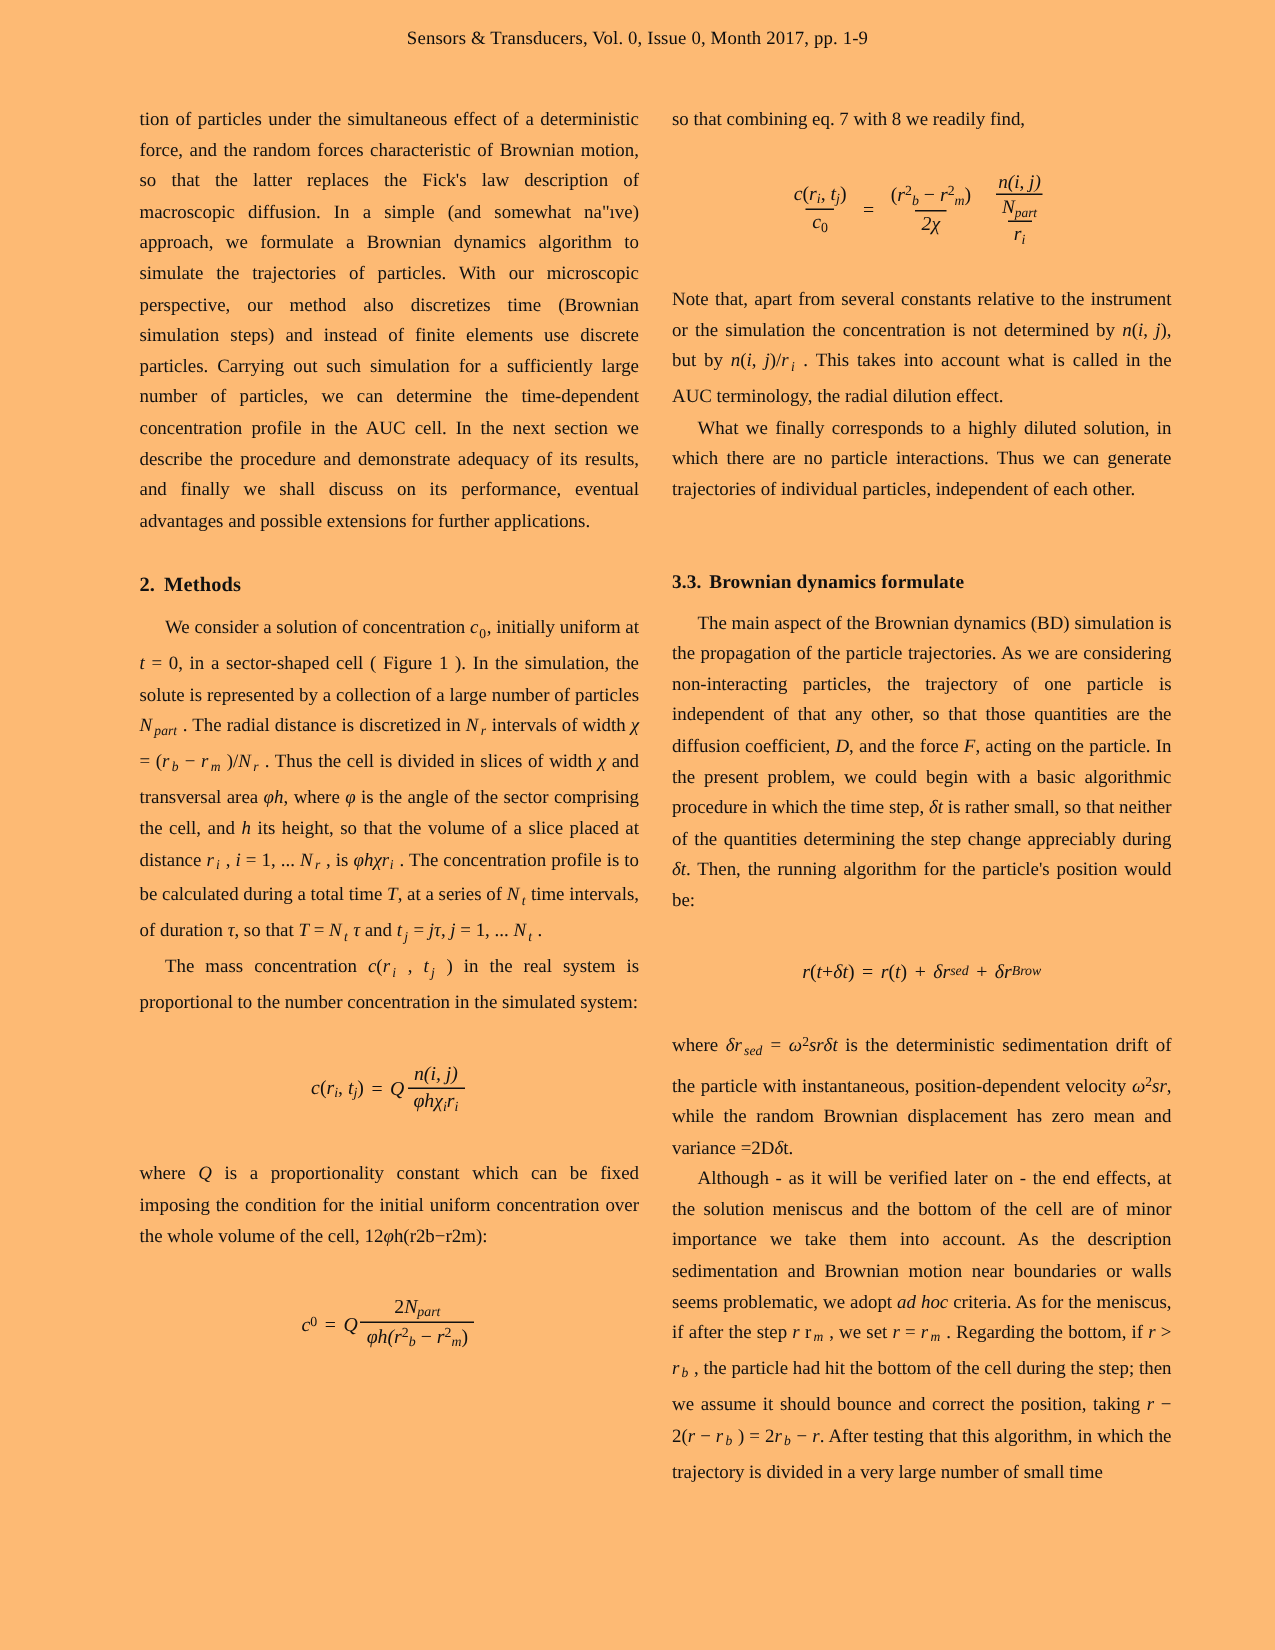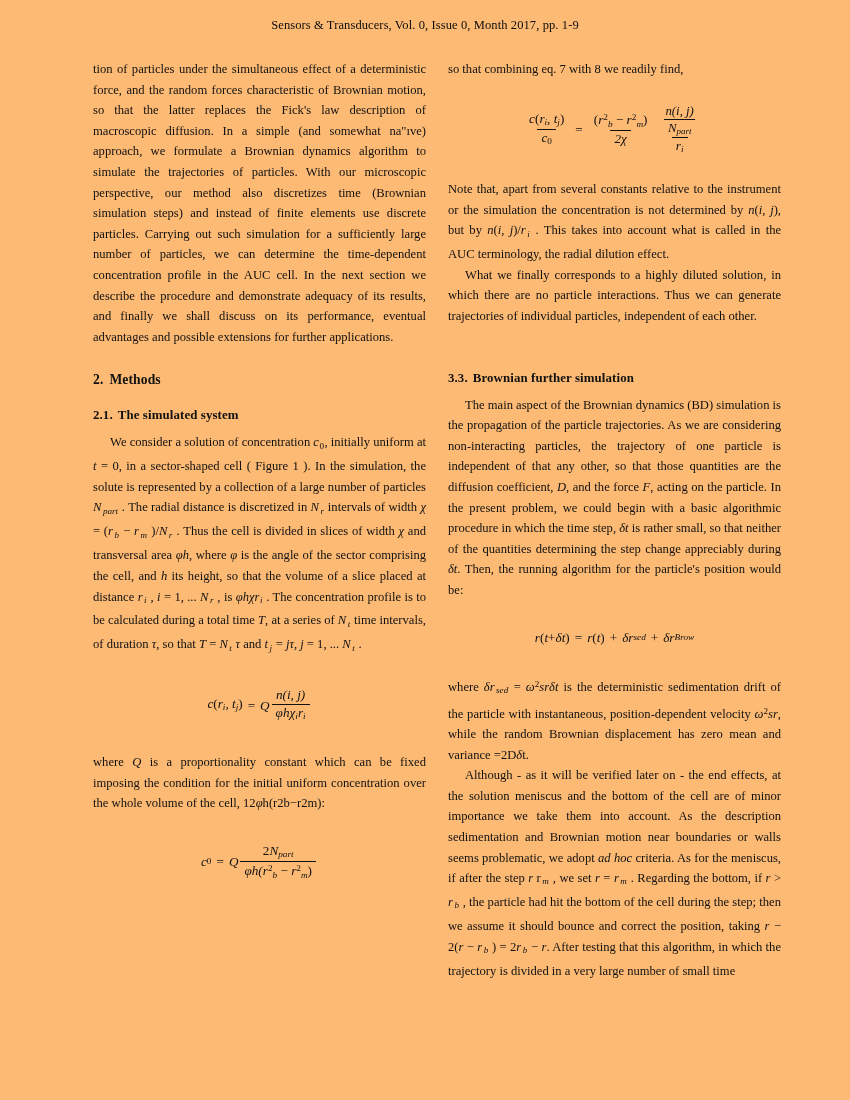--- a/index.html
+++ b/index.html
@@ -26,21 +26,21 @@
     width: 850px;
     text-align: center;
     font-size: 12.5px;
     letter-spacing: 0.1px;
     color: #0d0d0d;
   }
 
   
   .columns {
     position: absolute;
-    top: 59px;
+    top: 69px;
     left: 93px;
     width: 688px;
     display: flex;
     gap: 22px;
   }
   .col {
     width: 333px;
     box-sizing: border-box;
   }
 
@@ -157,26 +157,24 @@
   <div class="columns">
 
     <div class="col">
 
       <p class="body">tion of particles under the simultaneous effect of a deterministic force, and the random forces characteristic of Brownian motion, so that the latter replaces the Fick's law description of macroscopic diffusion.  In a simple (and somewhat na"ıve) approach, we formulate a Brownian dynamics algorithm to simulate the trajectories of particles.  With our microscopic perspective, our method also discretizes time (Brownian simulation steps) and instead of finite elements use discrete particles.  Carrying out such simulation for a sufficiently large number of particles, we can determine the time-dependent concentration profile in the AUC cell.  In the next section we describe the procedure and demonstrate adequacy of its results, and finally we shall discuss on its performance, eventual advantages and possible extensions for further applications.</p>
 
       <h2 class="sec">
         <span class="num">2.</span><span>Methods</span>
       </h2>
 
-      <h3 class="subsec">
-        <span class="num">2.1.</span><span>The simulated system</span>
-      </h3>
 
       <p class="body indent"><span>We consider a solution of concentration </span><i class="mi">c</i><span class="sub rm">0</span><span>, initially uniform at </span><i class="mi">t</i><span> = 0, in a sector-shaped cell ( Figure 1 ).  In the simulation, the solute is represented by a collection of a large number of particles </span><i class="mi">N</i><span class="sub nsp">part</span><span> .  The radial distance is discretized in </span><i class="mi">N</i><span class="sub nsp">r</span><span> intervals of width </span><i class="mi">χ</i><span> = (</span><i class="mi">r</i><span class="sub nsp">b</span><span> − </span><i class="mi">r</i><span class="sub nsp">m</span><span> )/</span><i class="mi">N</i><span class="sub nsp">r</span><span> .  Thus the cell is divided in slices of width </span><i class="mi">χ</i><span> and transversal area </span><i class="mi">φh</i><span>, where </span><i class="mi">φ</i><span> is the angle of the sector comprising the cell, and </span><i class="mi">h</i><span> its height, so that the volume of a slice placed at distance </span><i class="mi">r</i><span class="sub nsp">i</span><span> , </span><i class="mi">i</i><span> = 1, ... </span><i class="mi">N</i><span class="sub nsp">r</span><span> , is </span><i class="mi">φhχr</i><span class="sub">i</span><span> .  The concentration profile is to be calculated during a total time </span><i class="mi">T</i><span>, at a series of </span><i class="mi">N</i><span class="sub nsp">t</span><span> time intervals, of duration </span><i class="mi">τ</i><span>, so that </span><i class="mi">T</i><span> = </span><i class="mi">N</i><span class="sub nsp">t</span><i class="mi"> τ</i><span> and </span><i class="mi">t</i><span class="sub nsp">j</span><span> = </span><i class="mi">jτ</i><span>, </span><i class="mi">j</i><span> = 1, ... </span><i class="mi">N</i><span class="sub nsp">t</span><span> .</span></p>
 
+      <p class="body indent"><span>The mass concentration </span><i class="mi">c</i><span>(</span><i class="mi">r</i><span class="sub nsp">i</span><span> , </span><i class="mi">t</i><span class="sub nsp">j</span><span> ) in the real system is proportional to the number concentration in the simulated system:</span></p>
 
       <div class="gap-md"></div>
 
       <div class="eq">
         <span class="eqrow">
           <span class="ital"><i>c</i><span class="rm">(</span><i>r</i><span class="sb">i</span><span class="rm">, </span><i>t</i><span class="sb">j</span><span class="rm">)</span></span>
           <span class="op">=</span>
           <i>Q</i>
           <span class="frac">
             <span class="num ital">n(i, j)</span>
@@ -237,21 +235,21 @@
 
       <div class="gap-sm"></div>
 
       <p class="body"><span>Note that, apart from several constants relative to the instrument or the simulation the concentration is not determined by </span><i class="mi">n</i><span>(</span><i class="mi">i</i><span>, </span><i class="mi">j</i><span>), but by </span><i class="mi">n</i><span>(</span><i class="mi">i</i><span>, </span><i class="mi">j</i><span>)/</span><i class="mi">r</i><span class="sub nsp">i</span><span> .  This takes into account what is called in the AUC terminology, the radial dilution effect.</span></p>
 
       <p class="body indent">What we finally corresponds to a highly diluted solution, in which there are no particle interactions.  Thus we can generate trajectories of individual particles, independent of each other.</p>
 
       <div class="gap-lg"></div>
 
       <h3 class="subsec">
-        <span class="num">3.3.</span><span>Brownian further simulation</span>
+        <span class="num">3.3.</span><span>Brownian dynamics formulate</span>
       </h3>
 
       <p class="body indent"><span>The main aspect of the Brownian dynamics (BD) simulation is the propagation of the particle trajectories. As we are considering non-interacting particles, the trajectory of one particle is independent of that any other, so that those quantities are the diffusion coefficient, </span><i class="mi">D</i><span>, and the force </span><i class="mi">F</i><span>, acting on the particle.  In the present problem, we could begin with a basic algorithmic procedure in which the time step, </span><i class="mi">δt</i><span> is rather small, so that neither of the quantities determining the step change appreciably during </span><i class="mi">δt</i><span>. Then, the running algorithm for the particle's position would be:</span></p>
 
       <div class="gap-md"></div>
 
       <div class="eq">
         <span class="eqrow">
           <i>r</i>
             <span class="rm">(</span>

